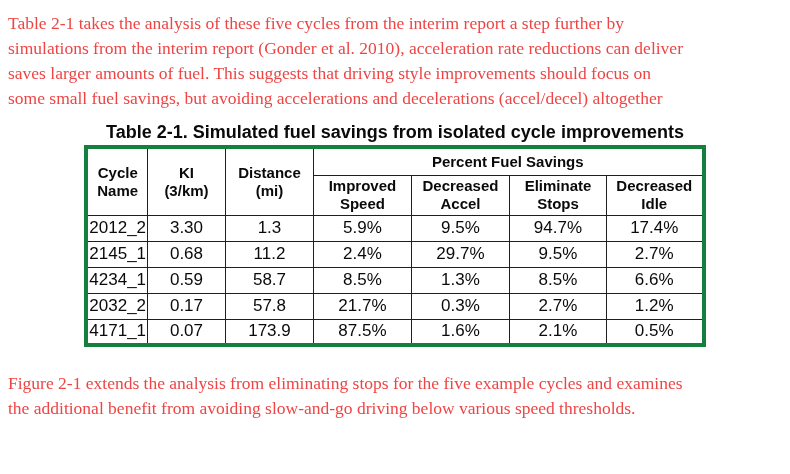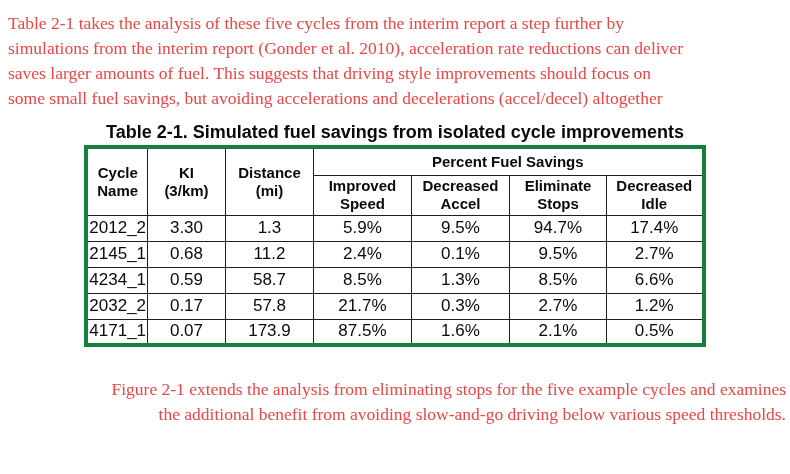--- a/index.html
+++ b/index.html
@@ -15,21 +15,21 @@
   }
   .para {
     padding-left: 8px;
     padding-right: 4px;
     font-size: 17.5px;
     line-height: 25px;
     color: #ef4444;
   }
   .para .line { white-space: nowrap; }
   .para-top { padding-top: 11px; }
-  .para-bottom { margin-top: 30px; text-align: right; }
+  .para-bottom { margin-top: 24px; }
   .table-title {
     margin-top: 11px;
     text-align: center;
     font-family: "Liberation Sans", sans-serif;
     font-weight: bold;
     font-size: 18px;
     line-height: 20px;
     color: #0a0a0a;
   }
   table.data-table {
@@ -129,21 +129,21 @@
         <td>5.9%</td>
         <td>9.5%</td>
         <td>94.7%</td>
         <td>17.4%</td>
       </tr>
       <tr>
         <td>2145_1</td>
         <td>0.68</td>
         <td>11.2</td>
         <td>2.4%</td>
-        <td>0.1%</td>
+        <td>29.7%</td>
         <td>9.5%</td>
         <td>2.7%</td>
       </tr>
       <tr>
         <td>4234_1</td>
         <td>0.59</td>
         <td>58.7</td>
         <td>8.5%</td>
         <td>1.3%</td>
         <td>8.5%</td>

